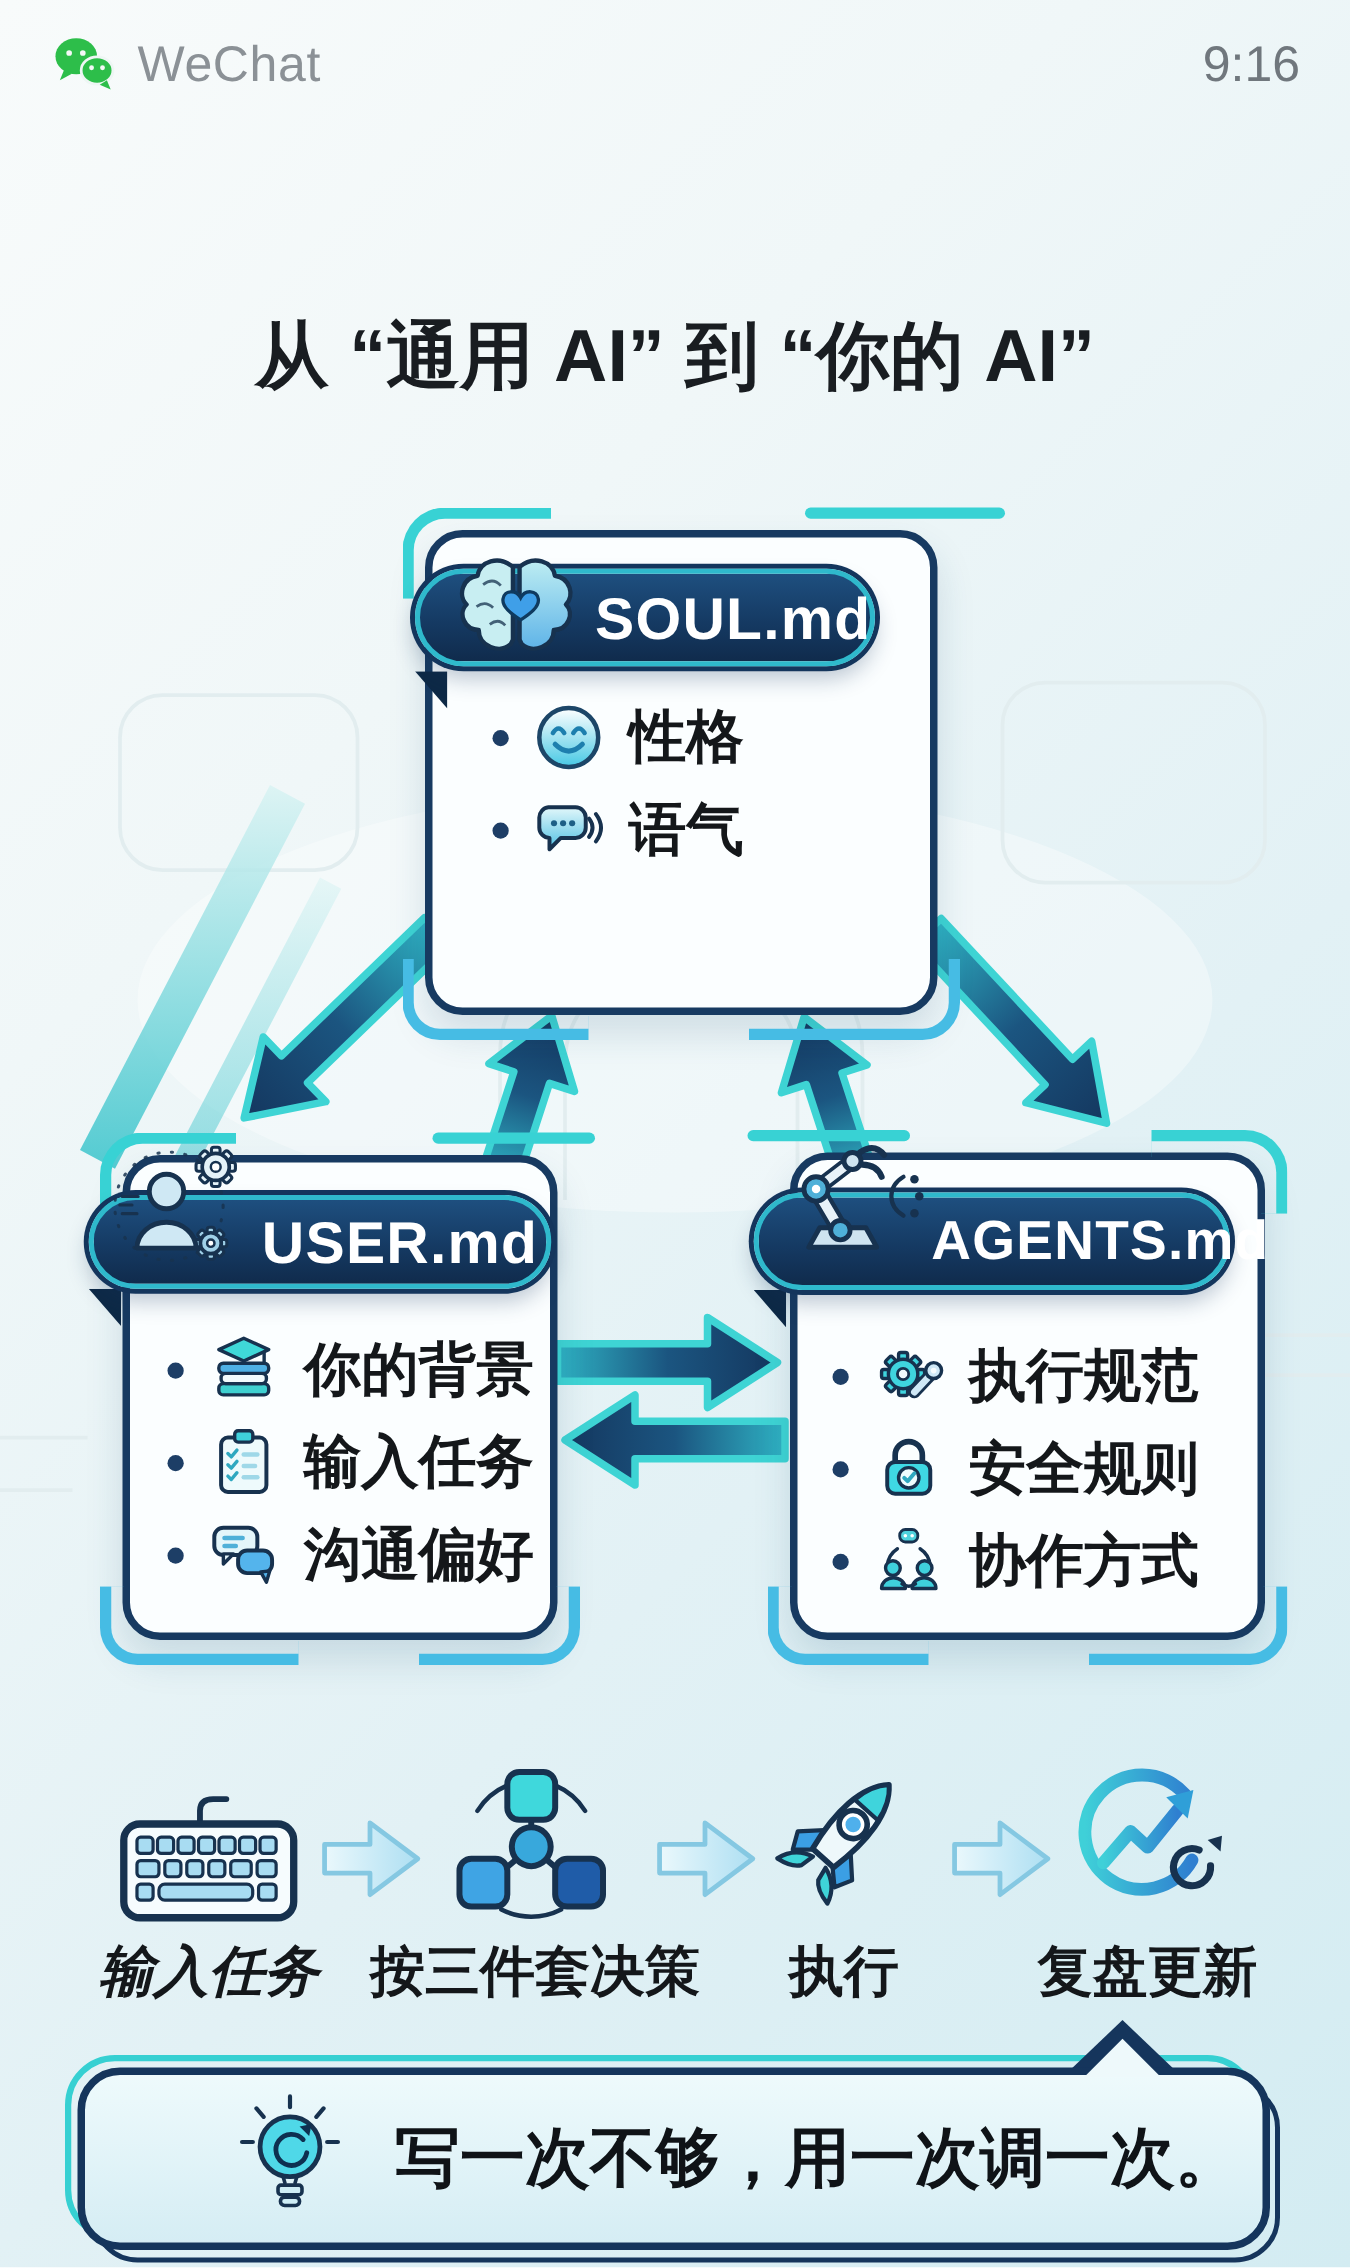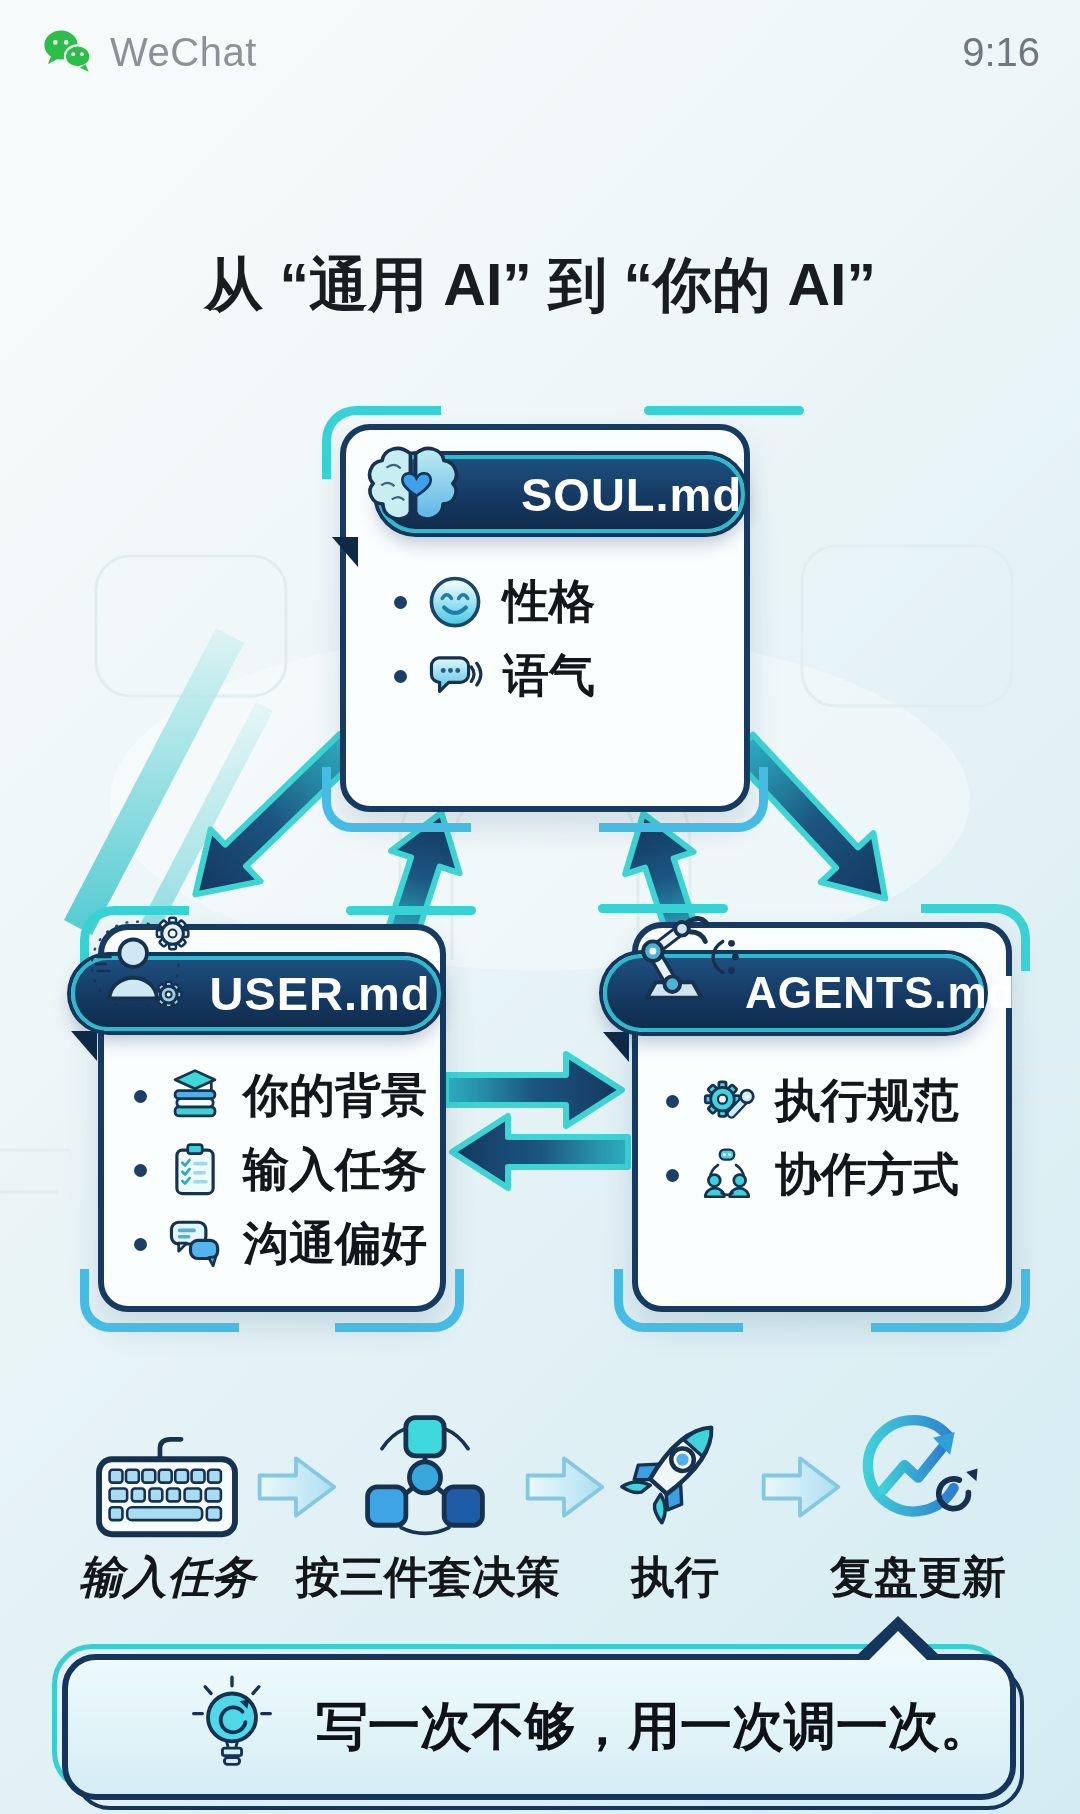--- a/index.html
+++ b/index.html
@@ -125,34 +125,34 @@
   </div>
 
   <div class="abs subtitle">从 “通用 AI” 到 “你的 AI”</div>
 
   <div class="abs card" style="left:340px;top:424px;width:398px;height:376px;">
     <div class="abs acc-tl" style="left:-24px;top:-24px;width:110px;height:64px;"></div>
     <div class="abs acc" style="top:-24px;right:-60px;width:160px;height:9px;"></div>
     <div class="abs acc-bl" style="left:-24px;bottom:-26px;width:140px;height:56px;"></div>
     <div class="abs acc-br" style="right:-24px;bottom:-26px;width:160px;height:56px;"></div>
     <div class="abs fold" style="left:-14px;top:107px;"></div>
-    <div class="abs pill" style="left:-14px;top:25px;width:368px;height:78px;padding-left:140px;font-size:47px;margin-left:45px;">
+    <div class="abs pill" style="left:-14px;top:25px;width:368px;height:78px;padding-left:140px;font-size:47px;">
       <span>SOUL.md</span>
     </div>
     <svg class="abs" style="left:14px;top:8px;" width="106" height="100" viewBox="0 0 120 110">
       <path d="M57 16 C44 5 27 11 25 24 C11 26 7 42 15 50 C7 58 13 73 26 73 C26 88 45 95 55 86 L57 82 Z" fill="#c8eef2" stroke="#17324f" stroke-width="4" stroke-linejoin="round"></path>
       <path d="M63 16 C76 5 93 11 95 24 C109 26 113 42 105 50 C113 58 107 73 94 73 C94 88 75 95 65 86 L63 82 Z" fill="url(#bgrad)" stroke="#17324f" stroke-width="4" stroke-linejoin="round"></path>
       <g fill="none" stroke="#17324f" stroke-width="2.5" opacity="0.75">
         <path d="M30 32 q9 -7 16 1"></path>
           <path d="M24 52 q8 -6 15 1"></path>
           <path d="M36 68 q8 -6 14 1"></path>
       </g>
       <path d="M64 44 c-4 -8 -15 -7 -16 1 c-1 7 7 13 16 19 c9 -6 17 -12 16 -19 c-1 -8 -12 -9 -16 -1 z" fill="#3f9fe8" stroke="#0f3a5f" stroke-width="3"></path>
     </svg>
-    <div class="abs items" style="left:48px;top:140px;">
+    <div class="abs items" style="left:48px;top:128px;">
       <div class="item">
         <span class="dot"></span>
         <span class="it-ic">
           <svg width="58" height="58" viewBox="0 0 64 64">
             <circle cx="32" cy="32" r="26" fill="url(#smg)" stroke="#1c4668" stroke-width="4"></circle>
             <path d="M18 28 Q23 20 28 28 M36 28 Q41 20 46 28" fill="none" stroke="#1d7fae" stroke-width="4" stroke-linecap="round"></path>
             <path d="M20 38 Q32 50 44 38" fill="none" stroke="#1d7fae" stroke-width="4.5" stroke-linecap="round"></path>
           </svg>
         </span>
         <span class="it-label">性格</span>
@@ -302,20 +302,32 @@
               <circle cx="54" cy="27" r="2.5" fill="#f6fcfe"></circle>
             </g>
           </svg>
         </span>
         <span class="it-label">执行规范</span>
       </div>
       <div class="item">
         <span class="dot"></span>
         <span class="it-ic">
           <svg width="58" height="58" viewBox="0 0 64 64">
+            <path d="M20 27 v-7 a12 12 0 0 1 24 0 v7" fill="none" stroke="#17324f" stroke-width="5"></path>
+            <rect x="13" y="26" width="38" height="28" rx="7" fill="#3fd8e4" stroke="#17324f" stroke-width="3.5"></rect>
+            <circle cx="32" cy="40" r="9" fill="#eefcfe" stroke="#17324f" stroke-width="3"></circle>
+            <path d="M28 40 l3 3 l6 -7" fill="none" stroke="#2fa8c0" stroke-width="3.5" stroke-linecap="round" stroke-linejoin="round"></path>
+          </svg>
+        </span>
+        <span class="it-label">安全规则</span>
+      </div>
+      <div class="item">
+        <span class="dot"></span>
+        <span class="it-ic">
+          <svg width="58" height="58" viewBox="0 0 64 64">
             <rect x="24" y="4" width="16" height="11" rx="5" fill="#4fd0dc" stroke="#17324f" stroke-width="2.5"></rect>
             <circle cx="29" cy="9.5" r="1.6" fill="#ffffff"></circle>
               <circle cx="35" cy="9.5" r="1.6" fill="#ffffff"></circle>
             <path d="M13 36 a20 20 0 0 1 9 -15 M51 36 a20 20 0 0 0 -9 -15" fill="none" stroke="#17324f" stroke-width="3" stroke-linecap="round"></path>
             <circle cx="18" cy="38" r="6.5" fill="#3fd0dc" stroke="#17324f" stroke-width="3"></circle>
             <path d="M8 56 a10.5 9.5 0 0 1 21 0 z" fill="#3fd0dc" stroke="#17324f" stroke-width="3" stroke-linejoin="round"></path>
             <circle cx="46" cy="38" r="6.5" fill="#3fd0dc" stroke="#17324f" stroke-width="3"></circle>
             <path d="M35 56 a10.5 9.5 0 0 1 21 0 z" fill="#3fd0dc" stroke="#17324f" stroke-width="3" stroke-linejoin="round"></path>
             <path d="M26 52 q6 4 12 0" fill="none" stroke="#17324f" stroke-width="3" stroke-linecap="round"></path>
           </svg>

